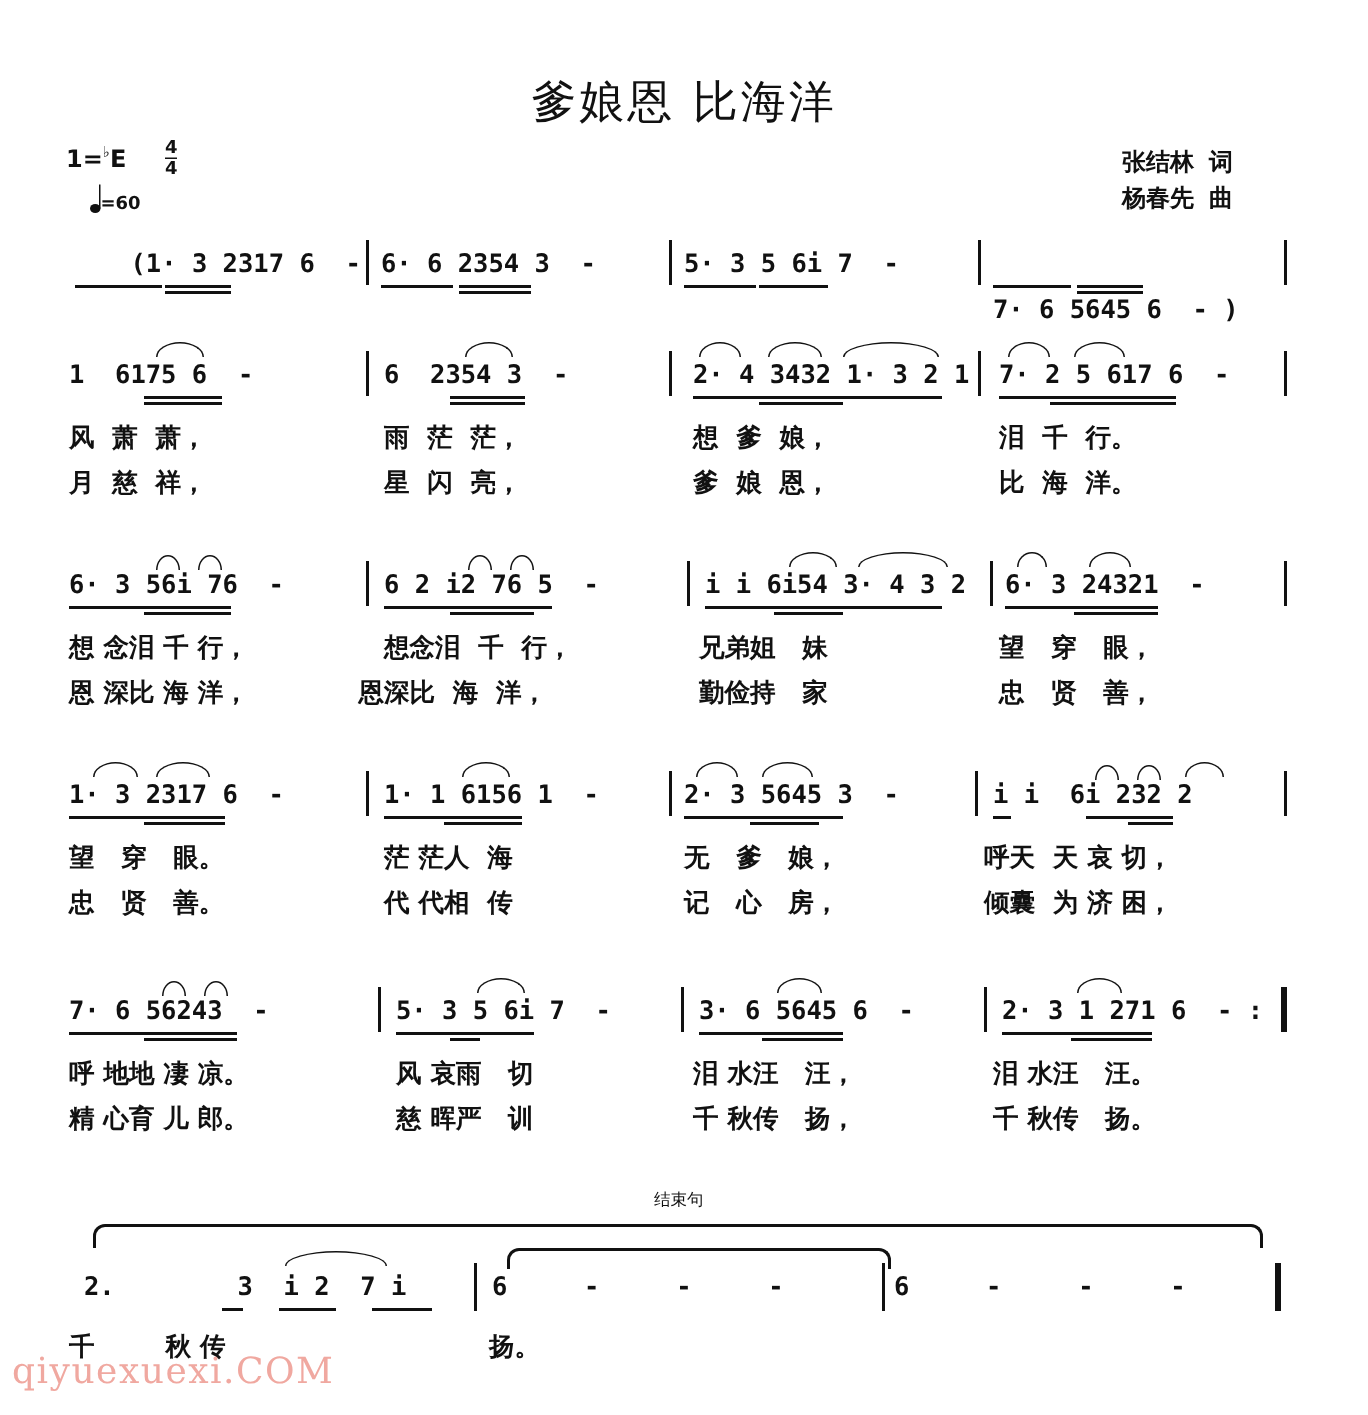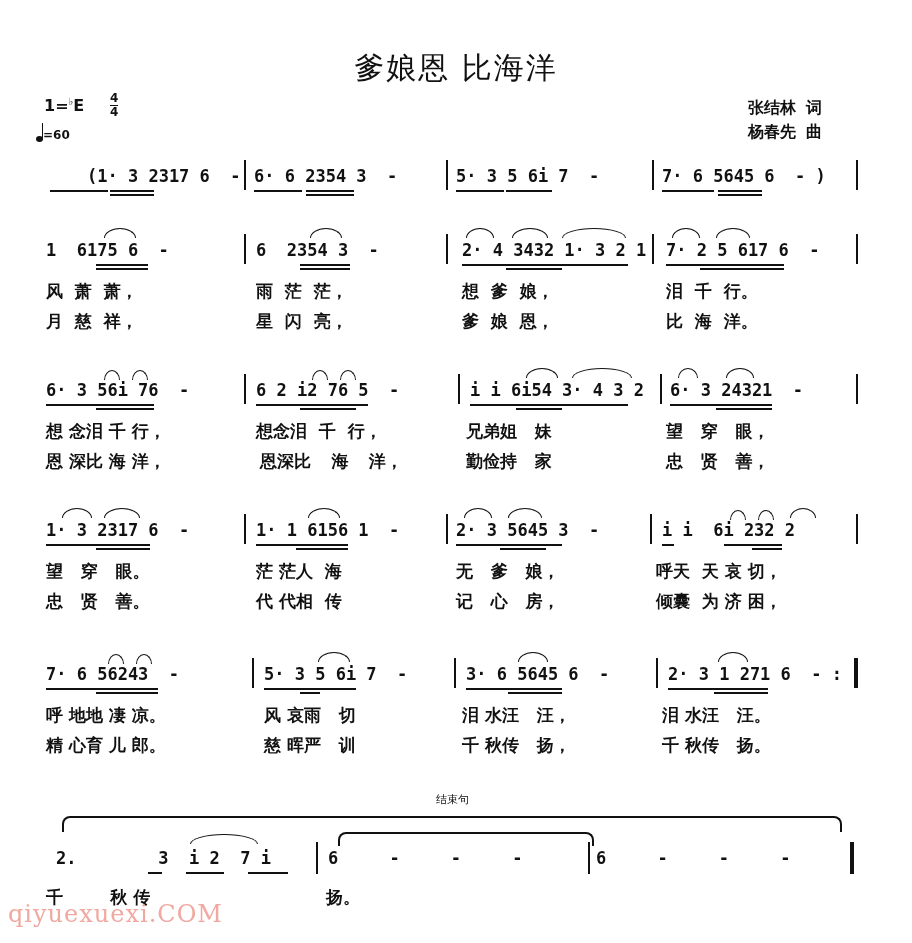--- a/index.html
+++ b/index.html
@@ -2,21 +2,21 @@
 <html><head>
 <meta charset="utf-8">
 <style>
   html, body { margin:0; padding:0; background:#fff; }
   body { width:912px; height:943px; position:relative; overflow:hidden; font-family:"DejaVu Sans","Liberation Sans",sans-serif; color:#111; }
   .abs { position:absolute; }
   .title { left:0; width:912px; top:48px; text-align:center; font-size:30px; letter-spacing:2px; font-weight:normal; }
   .key { left:44px; top:96px; font-size:16px; font-weight:bold; }
   .key sup { font-size:10px; }
   .timesig { left:110px; top:92px; font-size:12px; font-weight:bold; line-height:13px; text-align:center; }
-  .tempo { left:36px; top:128px; font-size:12px; font-weight:bold; }
+  .tempo { left:60px; top:128px; font-size:12px; font-weight:bold; }
   .tempo .note { display:inline-block; width:7px; height:6px; background:#111; border-radius:50%; vertical-align:bottom; position:relative; }
   .tempo .note::after { content:""; position:absolute; right:0; bottom:3px; width:1.5px; height:16px; background:#111; }
   .credits { left:748px; top:96px; font-size:16px; font-weight:bold; line-height:24px; }
   .credits span { margin-left:10px; }
 
   .row { left:0; width:912px; }
   .notes { position:absolute; font-size:17px; font-weight:bold; white-space:pre; top:0; font-family:"DejaVu Sans Mono","Liberation Mono",monospace; }
   .bar { position:absolute; width:2px; background:#111; }
   .dbar { position:absolute; width:4px; background:#111; }
   .ul { position:absolute; height:1.5px; background:#111; }
@@ -46,21 +46,21 @@
   <div><span style="margin:0">杨春先</span><span>曲</span></div>
 </div>
 
 <div class="abs row" style="top:166px;height:40px;">
   <div class="notes" style="left:40px;margin-left:47px;">(1· 3 2317 6  -</div>
   <div class="bar" style="left:244px;top:-6px;height:30px;"></div>
   <div class="notes" style="left:254px;">6· 6 2354 3  -</div>
   <div class="bar" style="left:446px;top:-6px;height:30px;"></div>
   <div class="notes" style="left:456px;">5· 3 5 6i 7  -</div>
   <div class="bar" style="left:652px;top:-6px;height:30px;"></div>
-  <div class="notes" style="left:662px;">7· 6 5645 6  - )</div>
+  <div class="notes" style="left:662px;margin-top:31px;">7· 6 5645 6  - )</div>
   <div class="bar" style="left:856px;top:-6px;height:30px;"></div>
   <div class="ul" style="left:50px;top:24px;width:58px;"></div>
     <div class="ul" style="left:110px;top:24px;width:44px;"></div>
     <div class="ul" style="left:110px;top:28px;width:44px;"></div>
   <div class="ul" style="left:254px;top:24px;width:48px;"></div>
     <div class="ul" style="left:306px;top:24px;width:48px;"></div>
     <div class="ul" style="left:306px;top:28px;width:48px;"></div>
   <div class="ul" style="left:456px;top:24px;width:48px;"></div>
     <div class="ul" style="left:506px;top:24px;width:46px;"></div>
   <div class="ul" style="left:662px;top:24px;width:52px;"></div>
@@ -125,21 +125,21 @@
     <div class="ul" style="left:300px;top:28px;width:56px;"></div>
   <div class="ul" style="left:470px;top:24px;width:158px;"></div>
     <div class="ul" style="left:516px;top:28px;width:46px;"></div>
   <div class="ul" style="left:670px;top:24px;width:102px;"></div>
     <div class="ul" style="left:716px;top:28px;width:56px;"></div>
   <div class="lyric" style="left:46px;top:40px;">想 念泪 千 行，</div>
   <div class="lyric" style="left:256px;top:40px;">想念泪  千  行，</div>
   <div class="lyric" style="left:466px;top:40px;">兄弟姐   妹</div>
   <div class="lyric" style="left:666px;top:40px;">望   穿   眼，</div>
   <div class="lyric" style="left:46px;top:70px;">恩 深比 海 洋，</div>
-  <div class="lyric" style="left:260px;top:70px;font-family:Liberation Mono, monospace;">恩深比  海  洋，</div>
+  <div class="lyric" style="left:239px;top:70px;">恩深比  海  洋，</div>
   <div class="lyric" style="left:466px;top:70px;">勤俭持   家</div>
   <div class="lyric" style="left:666px;top:70px;">忠   贤   善，</div>
 </div>
 
 <div class="abs row" style="top:520px;height:100px;">
   <div class="slur" style="left:62px;top:-12px;width:28px;"></div>
   <div class="slur" style="left:104px;top:-12px;width:34px;"></div>
   <div class="slur" style="left:308px;top:-12px;width:30px;"></div>
   <div class="slur" style="left:464px;top:-12px;width:26px;"></div>
   <div class="slur" style="left:508px;top:-12px;width:32px;"></div>

